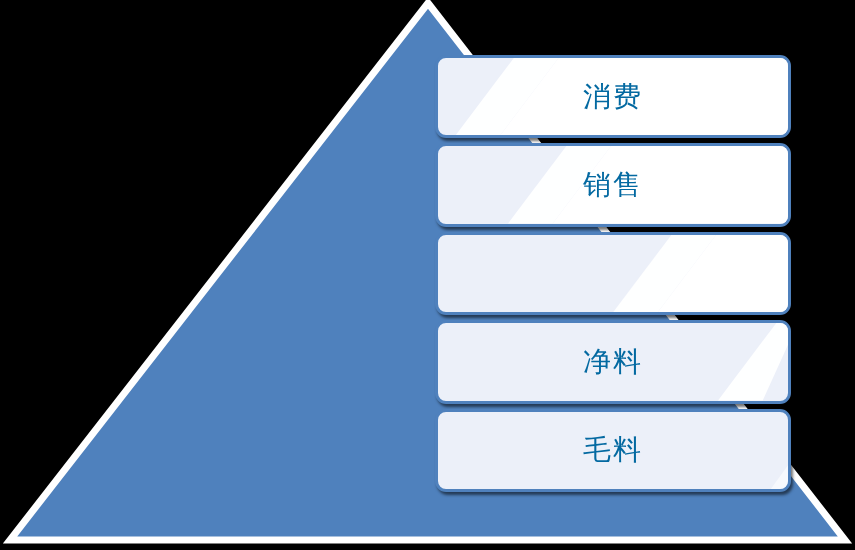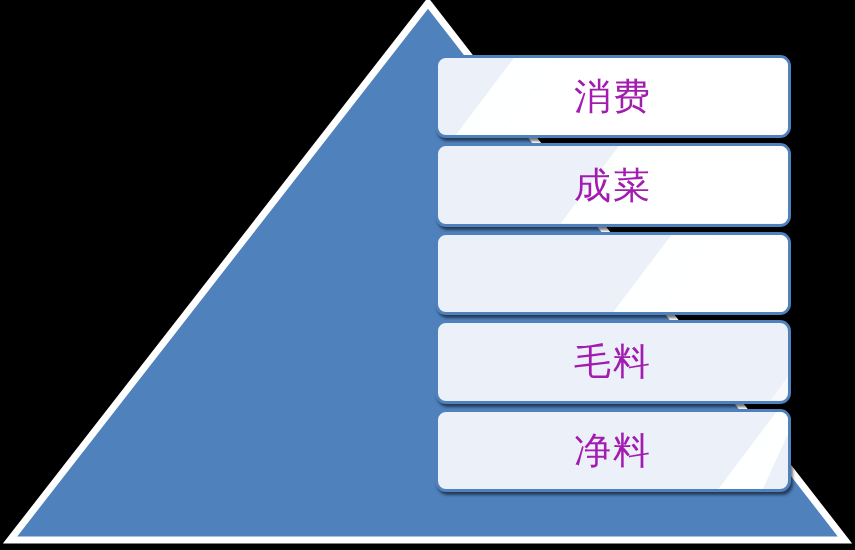--- a/index.html
+++ b/index.html
@@ -54,23 +54,23 @@
   .bar .sheen {
     position: absolute;
     left: 0; top: 0;
     width: 100%;
     height: 100%;
     pointer-events: none;
   }
   .bar-label {
     position: relative;
     z-index: 2;
-    font-size: 37px;
+    font-size: 28px;
     line-height: 1;
-    color: #a21caf;
+    color: #0369a1;
     letter-spacing: 2px;
     white-space: nowrap;
   }
 </style>
 </head>
 <body>
 
 <div id="canvas">
 
   <div class="pyramid-layer">
@@ -82,45 +82,45 @@
   <div class="bar-stack">
 
     <div class="bar">
       <svg class="sheen" width="360" height="64" viewBox="0 0 360 64" preserveAspectRatio="none">
         <polygon points="18,64 78,0 124,0 64,64" fill="#FFFFFF" opacity="0.95"></polygon>
         <polygon points="124,0 360,0 360,64 64,64" fill="#FFFFFF" opacity="1"></polygon>
       </svg>
       <span class="bar-label">消费</span>
     </div>
 
-
     <div class="bar">
       <svg class="sheen" width="360" height="64" viewBox="0 0 360 64" preserveAspectRatio="none">
-        <polygon points="126,64 186,0 232,0 172,64" fill="#FFFFFF" opacity="0.95"></polygon>
-        <polygon points="232,0 360,0 360,64 172,64" fill="#FFFFFF" opacity="1"></polygon>
+        <polygon points="72,64 132,0 178,0 118,64" fill="#FFFFFF" opacity="0.95"></polygon>
+        <polygon points="178,0 360,0 360,64 118,64" fill="#FFFFFF" opacity="1"></polygon>
       </svg>
-      <span class="bar-label">成菜</span>
+      <span class="bar-label">销售</span>
     </div>
+
 
     <div class="bar">
       <svg class="sheen" width="360" height="64" viewBox="0 0 360 64" preserveAspectRatio="none">
         <polygon points="180,64 240,0 286,0 226,64" fill="#FFFFFF" opacity="0.95"></polygon>
         <polygon points="286,0 360,0 360,64 226,64" fill="#FFFFFF" opacity="1"></polygon>
       </svg>
     </div>
 
 
     <div class="bar">
       <svg class="sheen" width="360" height="64" viewBox="0 0 360 64" preserveAspectRatio="none">
-        <polygon points="342,64 360,44 360,64" fill="#FFFFFF" opacity="0.6"></polygon>
+        <polygon points="288,64 348,0 360,0 360,18 334,64" fill="#FFFFFF" opacity="0.95"></polygon>
       </svg>
-      <span class="bar-label">毛料</span>
+      <span class="bar-label">净料</span>
     </div>
 
     <div class="bar">
       <svg class="sheen" width="360" height="64" viewBox="0 0 360 64" preserveAspectRatio="none">
-        <polygon points="288,64 348,0 360,0 360,18 334,64" fill="#FFFFFF" opacity="0.95"></polygon>
+        <polygon points="342,64 360,44 360,64" fill="#FFFFFF" opacity="0.6"></polygon>
       </svg>
-      <span class="bar-label">净料</span>
+      <span class="bar-label">毛料</span>
     </div>
 
   </div>
 </div>
 
 </body></html>

